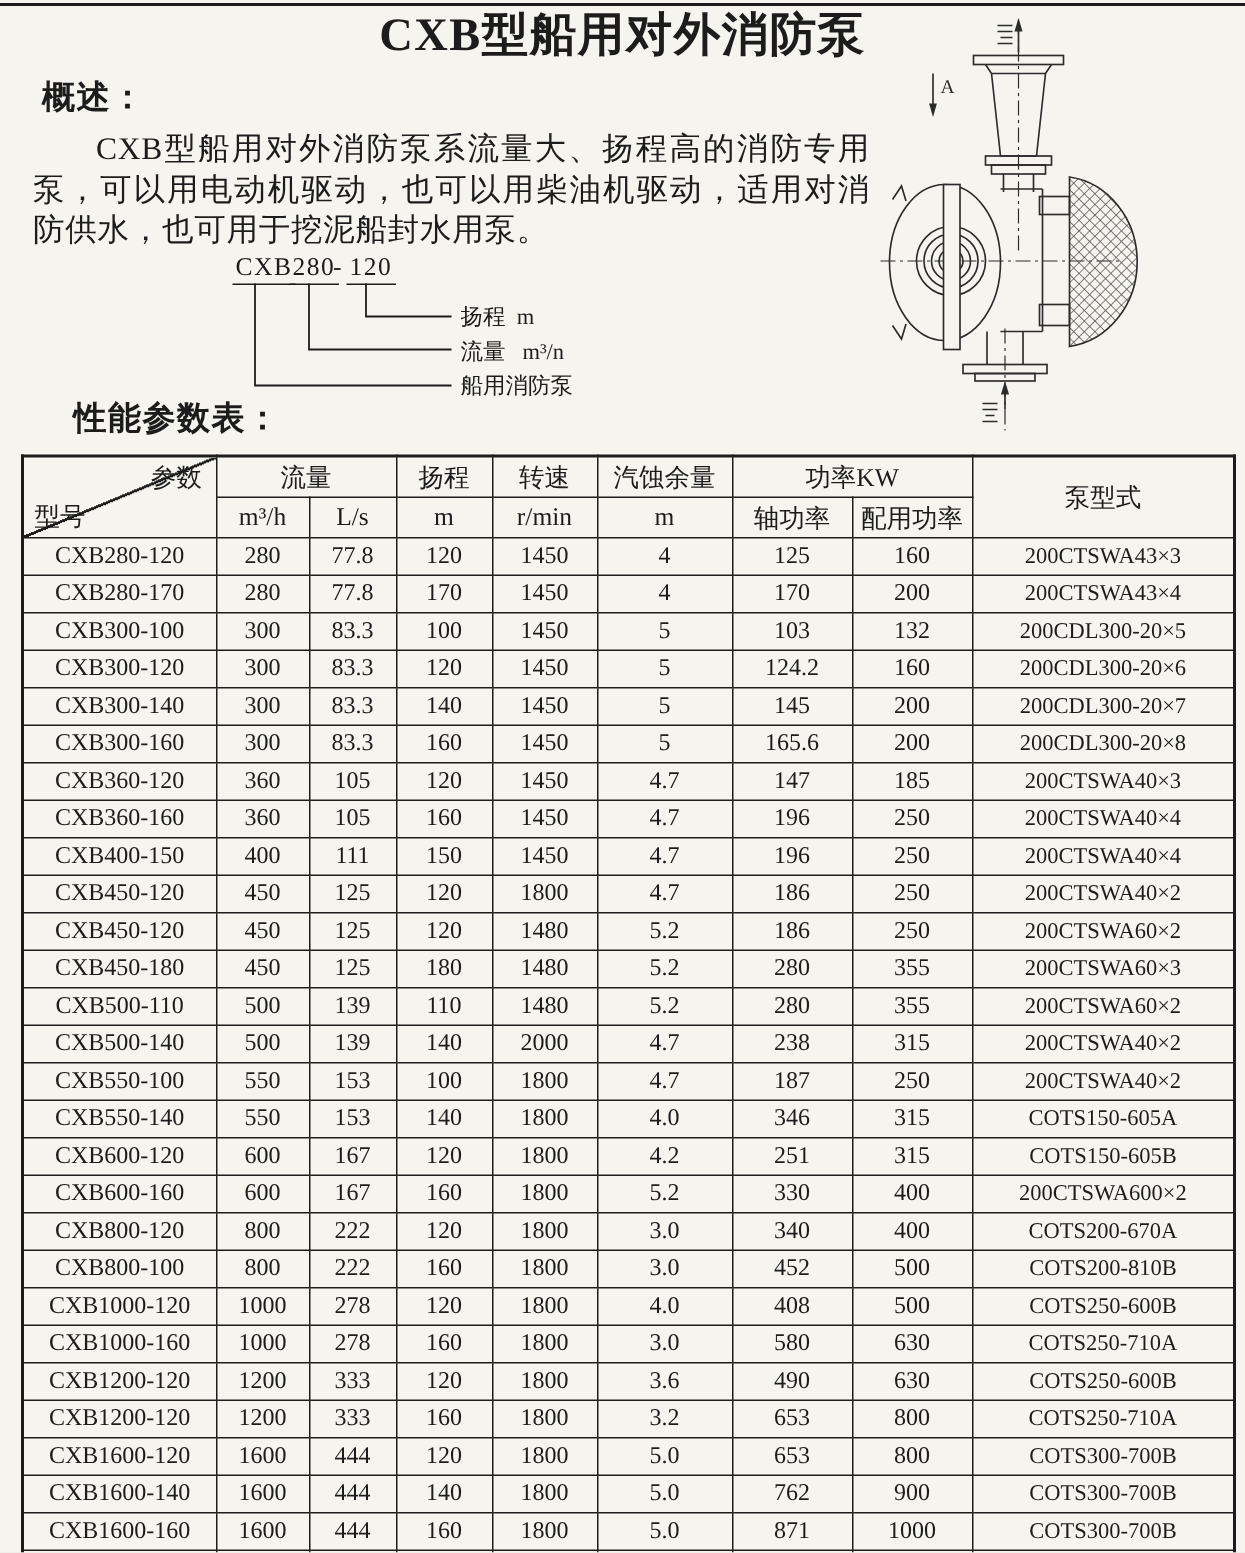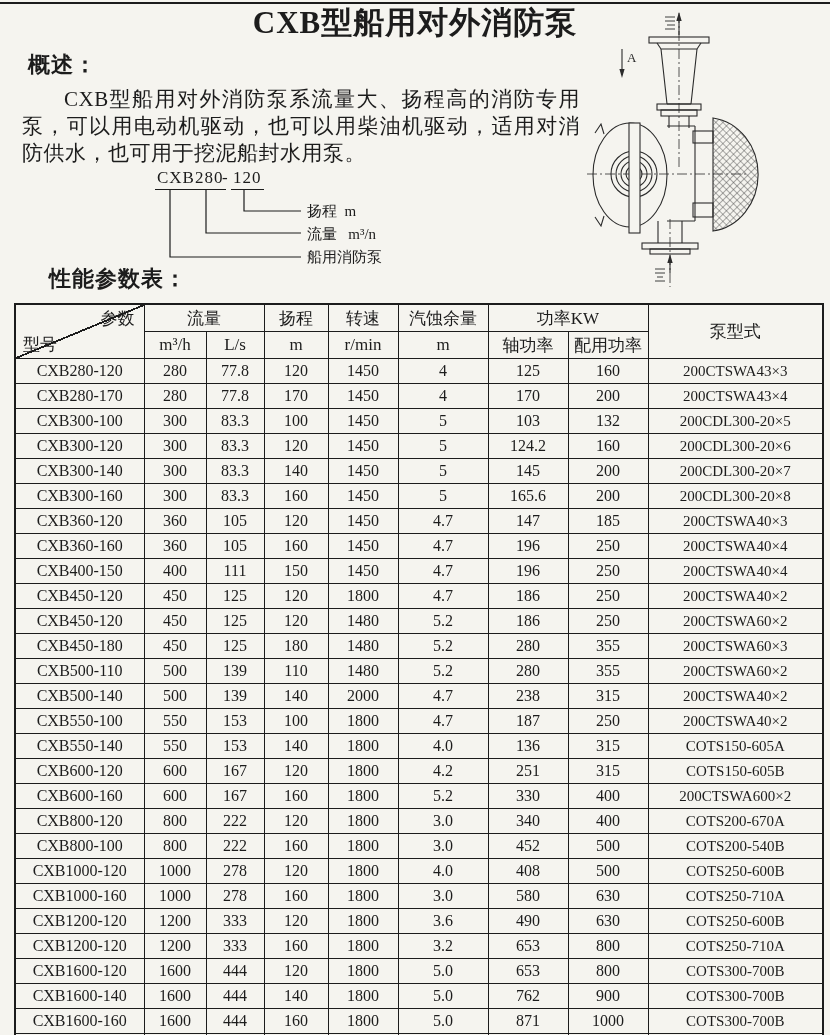--- a/index.html
+++ b/index.html
@@ -333,21 +333,21 @@
           <td>250</td>
           <td class="type-col">200CTSWA40×2</td>
         </tr>
         <tr>
           <td>CXB550-140</td>
           <td>550</td>
           <td>153</td>
           <td>140</td>
           <td>1800</td>
           <td>4.0</td>
-          <td>136</td>
+          <td>346</td>
           <td>315</td>
           <td class="type-col">COTS150-605A</td>
         </tr>
         <tr>
           <td>CXB600-120</td>
           <td>600</td>
           <td>167</td>
           <td>120</td>
           <td>1800</td>
           <td>4.2</td>
@@ -379,21 +379,21 @@
         </tr>
         <tr>
           <td>CXB800-100</td>
           <td>800</td>
           <td>222</td>
           <td>160</td>
           <td>1800</td>
           <td>3.0</td>
           <td>452</td>
           <td>500</td>
-          <td class="type-col">COTS200-540B</td>
+          <td class="type-col">COTS200-810B</td>
         </tr>
         <tr>
           <td>CXB1000-120</td>
           <td>1000</td>
           <td>278</td>
           <td>120</td>
           <td>1800</td>
           <td>4.0</td>
           <td>408</td>
           <td>500</td>

